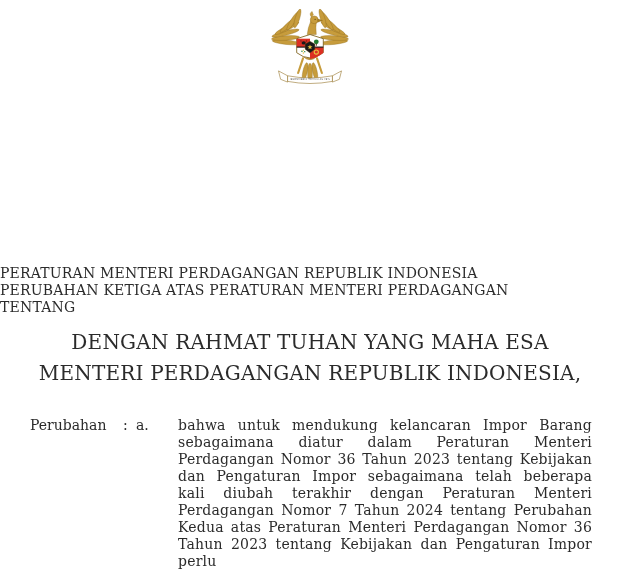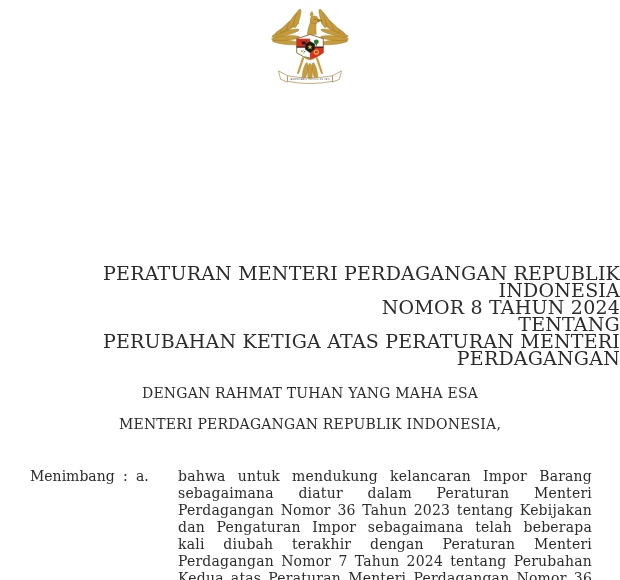--- a/index.html
+++ b/index.html
@@ -23,28 +23,28 @@
   .emblem-wrap {
     padding-top: 9px;
     height: 93px;
     text-align: center;
   }
   .emblem-wrap svg {
     display: inline-block;
   }
   .title-block {
     margin-top: 163px;
-    text-align: right;
-    font-size: 19px;
+    text-align: left;
+    font-size: 14px;
     line-height: 17px;
     letter-spacing: 0.2px;
   }
   .center-line {
     text-align: center;
-    font-size: 14px;
+    font-size: 20px;
     line-height: 17px;
     letter-spacing: 0.2px;
   }
   .invocation { margin-top: 18px; }
   .authority  { margin-top: 14px; }
   .considering {
     margin-top: 35px;
     display: flex;
     align-items: flex-start;
     padding-left: 30px;
@@ -143,29 +143,28 @@
         <path d="M28,95 L15,88 L18,100 L28,104 Z" fill="#ffffff" stroke="#8F6B1C" stroke-width="0.8"></path>
         <path d="M92,95 L105,88 L102,100 L92,104 Z" fill="#ffffff" stroke="#8F6B1C" stroke-width="0.8"></path>
         <path d="M28,95 Q60,101 92,95 L92,103 Q60,109 28,103 Z" fill="#ffffff" stroke="#8F6B1C" stroke-width="0.8"></path>
         <text x="60" y="101.5" font-size="3.4" text-anchor="middle" fill="#222222" textLength="56">BHINNEKA TUNGGAL IKA</text>
       </g>
     </svg>
   </div>
 
   <div class="title-block">
     <div>PERATURAN MENTERI PERDAGANGAN REPUBLIK INDONESIA</div>
-    <div>NOMOR 8 TAHUN 2024</div>
+    <div>PERUBAHAN KETIGA ATAS PERATURAN MENTERI PERDAGANGAN</div>
     <div>TENTANG</div>
-    <div>PERUBAHAN KETIGA ATAS PERATURAN MENTERI PERDAGANGAN</div>
   </div>
 
   <div class="center-line invocation">DENGAN RAHMAT TUHAN YANG MAHA ESA</div>
 
   <div class="center-line authority">MENTERI PERDAGANGAN REPUBLIK INDONESIA,</div>
 
   <div class="considering">
-    <div class="label">Menimbang</div>
+    <div class="label">Perubahan</div>
     <div class="colon">:</div>
     <div class="letter">a.</div>
     <div class="para">bahwa untuk mendukung kelancaran Impor Barang sebagaimana diatur dalam Peraturan Menteri Perdagangan Nomor 36 Tahun 2023 tentang Kebijakan dan Pengaturan Impor sebagaimana telah beberapa kali diubah terakhir dengan Peraturan Menteri Perdagangan Nomor 7 Tahun 2024 tentang Perubahan Kedua atas Peraturan Menteri Perdagangan Nomor 36 Tahun 2023 tentang Kebijakan dan Pengaturan Impor perlu</div>
   </div>
 
 </div>
 
 </body></html>

